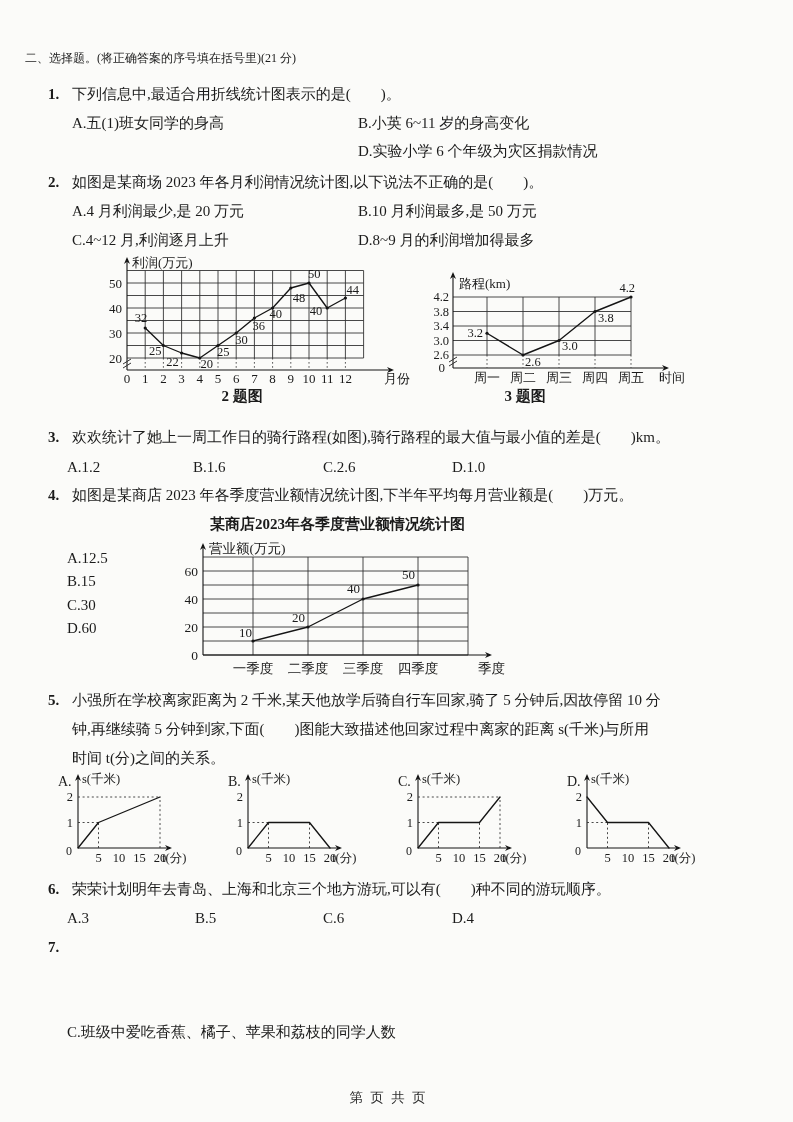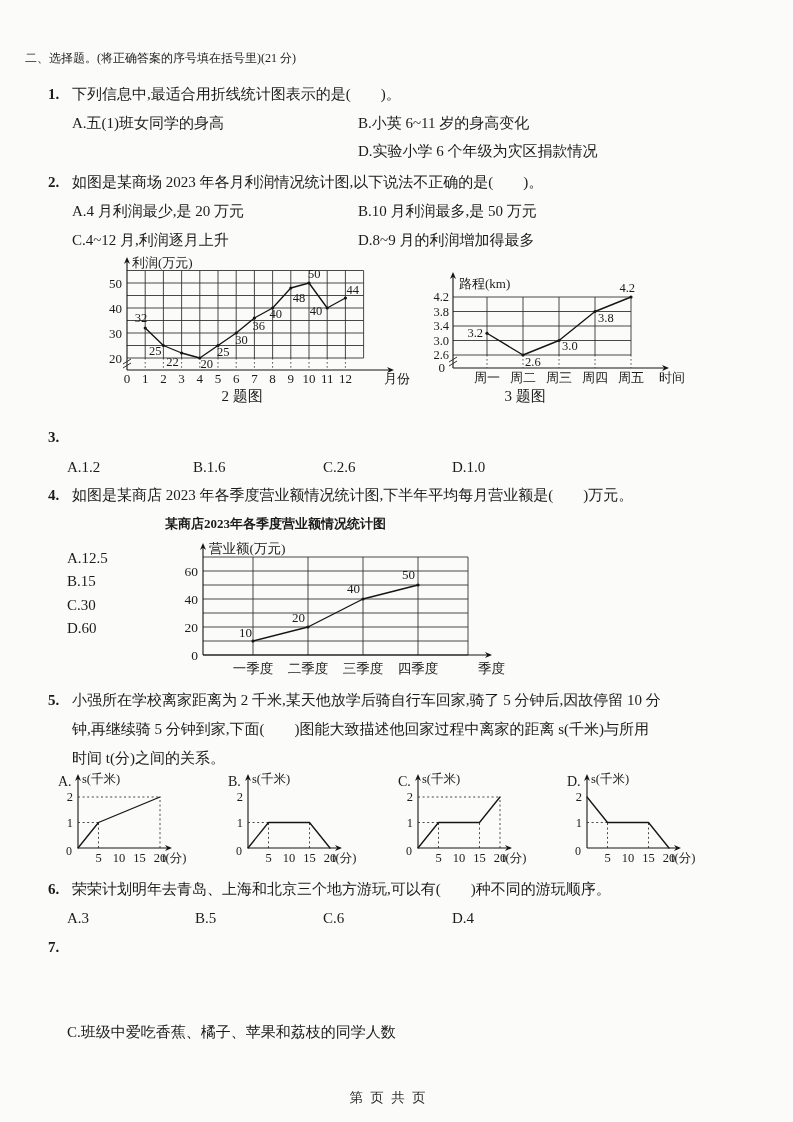--- a/index.html
+++ b/index.html
@@ -4,22 +4,22 @@
 <style>
   *{margin:0;padding:0;box-sizing:border-box}
   html,body{background:#e9e9e9}
   .page{position:relative;width:793px;height:1122px;background:#fbfbf9;color:#1b1b1b;
         font-family:"Liberation Serif","DejaVu Serif",serif;overflow:hidden}
   .abs{position:absolute;white-space:nowrap;line-height:20px}
   .hdr{font-weight:normal;font-size:12px}
   .qnum{font-weight:bold;font-size:15px}
   .qtext{font-size:15px}
   .opt{font-size:15px}
-  .cap{font-size:15px;font-weight:normal;text-align:center;width:160px}
-  .title4{font-weight:bold;font-size:13px;width:345px;}
+  .cap{font-size:15px;font-weight:bold;text-align:center;width:160px}
+  .title4{font-weight:bold;font-size:15px;width:345px;text-align:center}
   .footer{font-size:13.5px;letter-spacing:2px;color:#2e2e2e;width:100%;text-align:center}
   svg.chart{position:absolute;overflow:visible}
   svg text{font-family:"Liberation Serif","DejaVu Serif",serif}
 </style>
 </head>
 <body>
 
 <div class="page">
 
   <div class="abs hdr" style="left:25px;top:48px">二、选择题。(将正确答案的序号填在括号里)(21 分)</div>
@@ -166,20 +166,21 @@
       <text x="60" y="75.25" font-size="12.5" text-anchor="end" fill="#1b1b1b">3.2</text>
       <text x="102" y="104" font-size="12.5" text-anchor="start" fill="#1b1b1b">2.6</text>
       <text x="139" y="87.5" font-size="12.5" text-anchor="start" fill="#1b1b1b">3.0</text>
       <text x="175" y="59.500000000000014" font-size="12.5" text-anchor="start" fill="#1b1b1b">3.8</text>
       <text x="212" y="30" font-size="12.5" text-anchor="end" fill="#1b1b1b">4.2</text>
     </svg>
   <div class="abs cap" style="left:162px;top:386px">2 题图</div>
   <div class="abs cap" style="left:445px;top:386px">3 题图</div>
 
   <div class="abs qnum" style="left:48px;top:427px">3.</div>
+  <div class="abs qtext" style="left:72px;top:427px">欢欢统计了她上一周工作日的骑行路程(如图),骑行路程的最大值与最小值的差是(　　)km。</div>
   <div class="abs opt" style="left:67px;top:457px">A.1.2</div>
   <div class="abs opt" style="left:193px;top:457px">B.1.6</div>
   <div class="abs opt" style="left:323px;top:457px">C.2.6</div>
   <div class="abs opt" style="left:452px;top:457px">D.1.0</div>
 
   <div class="abs qnum" style="left:48px;top:485px">4.</div>
   <div class="abs qtext" style="left:72px;top:485px">如图是某商店 2023 年各季度营业额情况统计图,下半年平均每月营业额是(　　)万元。</div>
   <div class="abs title4" style="left:165px;top:514px">某商店2023年各季度营业额情况统计图</div>
   <div class="abs opt" style="left:67px;top:548px">A.12.5</div>
   <div class="abs opt" style="left:67px;top:571px">B.15</div>

